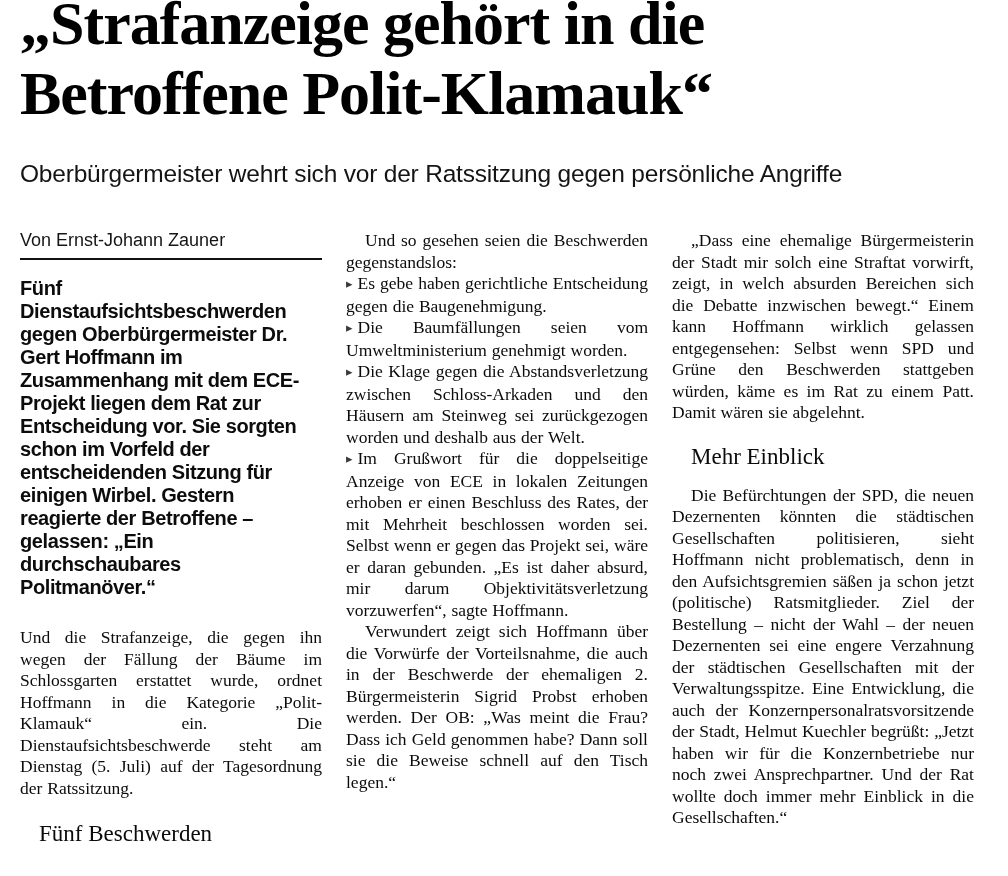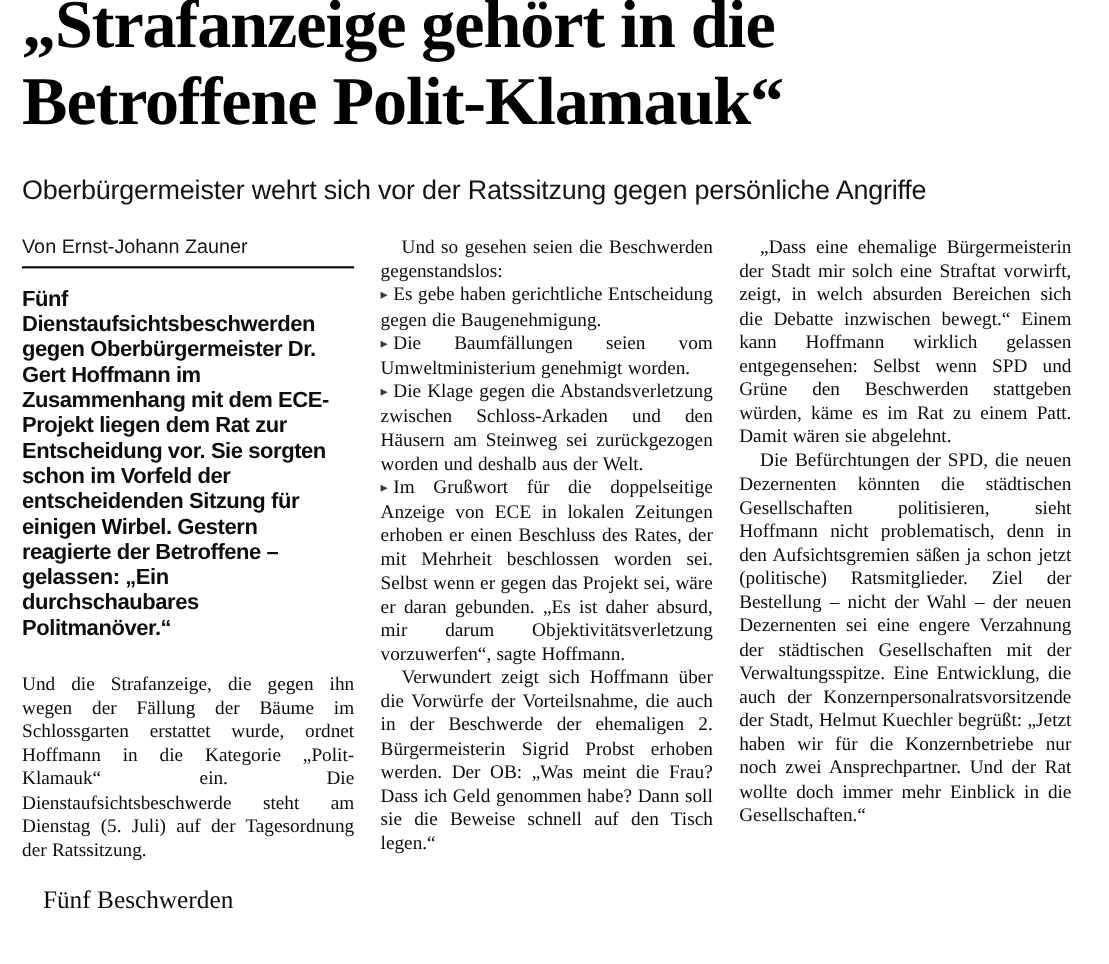--- a/index.html
+++ b/index.html
@@ -33,21 +33,21 @@
     font-family: "Liberation Sans", sans-serif;
     font-weight: normal;
     font-size: 24.5px;
     letter-spacing: -0.2px;
     color: #141414;
     white-space: nowrap;
   }
 
   
   .columns {
-    position: absolute; left: 20px; top: 214px;
+    position: absolute; left: 20px; top: 230px;
     width: 955px;
     display: flex;
     gap: 24px;
   }
   .col { width: 302px; flex: 0 0 302px; }
 
   .byline {
     font-family: "Liberation Sans", sans-serif;
     font-size: 18px;
     color: #151515;
@@ -130,20 +130,21 @@
       <p class="body indent">Und so gesehen seien die Beschwerden gegenstandslos:</p>
       <p class="body bullet"><span class="tri">▸</span><span>Es gebe haben gerichtliche Entscheidung gegen die Baugenehmigung.</span></p>
       <p class="body bullet"><span class="tri">▸</span><span>Die Baumfällungen seien vom Umweltministerium genehmigt worden.</span></p>
       <p class="body bullet"><span class="tri">▸</span><span>Die Klage gegen die Abstandsverletzung zwischen Schloss-Arkaden und den Häusern am Steinweg sei zurückgezogen worden und deshalb aus der Welt.</span></p>
       <p class="body bullet"><span class="tri">▸</span><span>Im Grußwort für die doppelseitige Anzeige von ECE in lokalen Zeitungen erhoben er einen Beschluss des Rates, der mit Mehrheit beschlossen worden sei. Selbst wenn er gegen das Projekt sei, wäre er daran gebunden. „Es ist daher absurd, mir darum Objektivitätsverletzung vorzuwerfen“, sagte Hoffmann.</span></p>
       <p class="body indent">Verwundert zeigt sich Hoffmann über die Vorwürfe der Vorteilsnahme, die auch in der Beschwerde der ehemaligen 2. Bürgermeisterin Sigrid Probst erhoben werden. Der OB: „Was meint die Frau? Dass ich Geld genommen habe? Dann soll sie die Beweise schnell auf den Tisch legen.“</p>
     </div>
 
     <div class="col col3">
       <p class="body indent">„Dass eine ehemalige Bürgermeisterin der Stadt mir solch eine Straftat vorwirft, zeigt, in welch absurden Bereichen sich die Debatte inzwischen bewegt.“ Einem kann Hoffmann wirklich gelassen entgegensehen: Selbst wenn SPD und Grüne den Beschwerden stattgeben würden, käme es im Rat zu einem Patt. Damit wären sie abgelehnt.</p>
+      <h3 class="subhead">Mehr Einblick</h3>
       <p class="body indent">Die Befürchtungen der SPD, die neuen Dezernenten könnten die städtischen Gesellschaften politisieren, sieht Hoffmann nicht problematisch, denn in den Aufsichtsgremien säßen ja schon jetzt (politische) Ratsmitglieder. Ziel der Bestellung – nicht der Wahl – der neuen Dezernenten sei eine engere Verzahnung der städtischen Gesellschaften mit der Verwaltungsspitze. Eine Entwicklung, die auch der Konzernpersonalratsvorsitzende der Stadt, Helmut Kuechler begrüßt: „Jetzt haben wir für die Konzernbetriebe nur noch zwei Ansprechpartner. Und der Rat wollte doch immer mehr Einblick in die Gesellschaften.“</p>
     </div>
 
   </div>
 
   <div class="stripe-yellow" style="background-color: rgb(245, 239, 163);"></div>
   <div class="stripe-cyan" style="background-color: rgb(0, 226, 242);"></div>
 
 </div>
 

